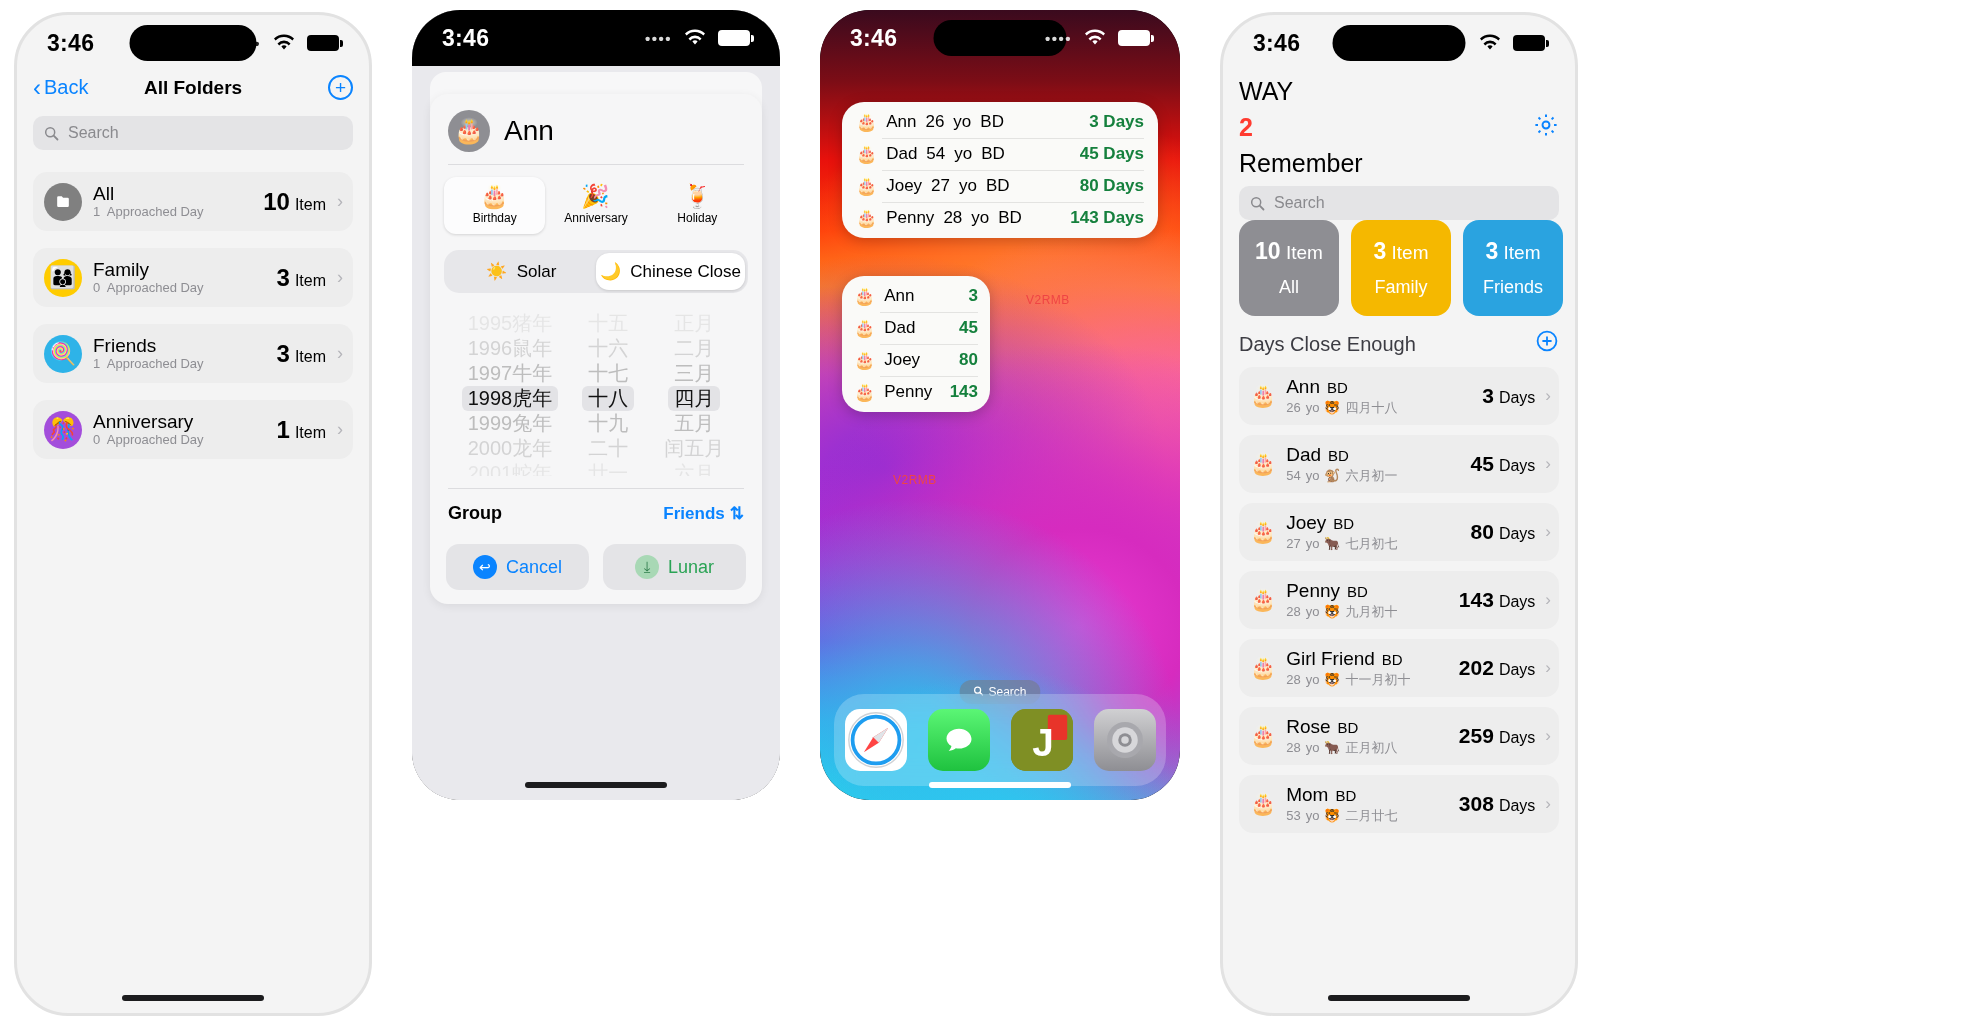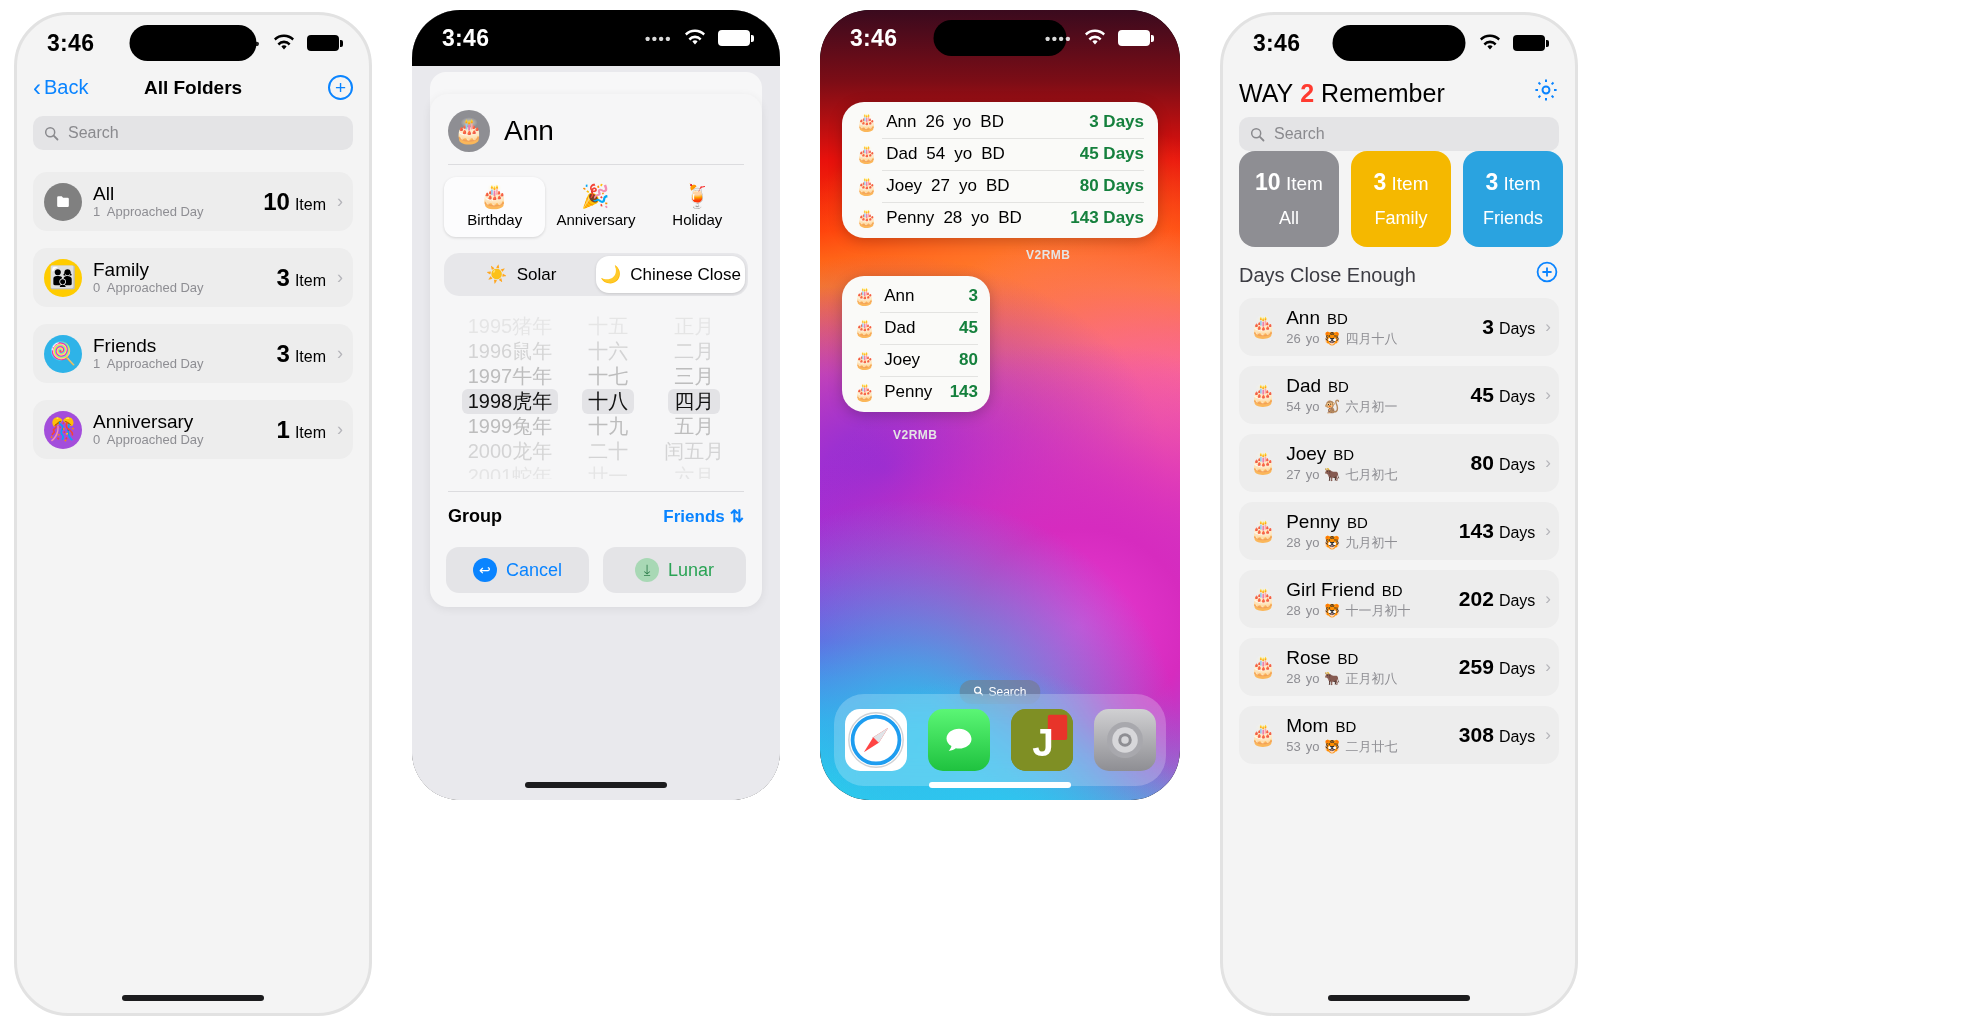--- a/index.html
+++ b/index.html
@@ -134,21 +134,21 @@
             display:flex; align-items:center; justify-content:center; font-size:24px; }
   .p2-name { font-size: 28px; font-weight: 500; }
   .p2-div { height:1px; background:#dcdcdf; margin: 0 18px; }
   .seg-type { display:flex; gap:0; padding: 12px 14px 0 14px; }
   .seg-type .seg {
     flex:1; text-align:center; padding: 8px 0 9px 0; border-radius: 12px;
     display:flex; flex-direction:column; align-items:center; gap:3px;
   }
   .seg-type .seg.on { background:#fcfcfd; box-shadow: 0 1px 3px rgba(0,0,0,.14); }
   .seg-ico { font-size: 23px; line-height:1; }
-  .seg-lbl { font-size: 15px; text-align: right; }
+  .seg-lbl { font-size: 12px; text-align: right; }
   .seg-cal {
     margin: 16px 14px 0 14px; background:#e7e7ea; border-radius: 15px;
     display:flex; padding: 3px; gap: 0;
   }
   .seg-cal .sc {
     flex:1; display:flex; align-items:center; justify-content:center; gap:9px;
     padding: 8px 0; border-radius: 13px; font-size: 17px;
   }
   .seg-cal .sc.on { background:#fff; box-shadow: 0 1px 3px rgba(0,0,0,.14); }
   .picker {
@@ -207,21 +207,21 @@
   .wrow + .wrow::before {
     content:""; position:absolute; left:26px; right:0; top:0; height:1px; background:#e3e3e1;
   }
   .wcake { font-size: 17px; }
   .wname { font-size: 17px; }
   .wage  { font-size: 17px; }
   .wyo   { font-size: 17px; }
   .wbd   { font-size: 17px; }
   .wdays { margin-left:auto; font-size: 17px; font-weight: bold; color:#15803d; }
   .wmark {
-    position:absolute; font-size: 12px; font-weight:bold; color:#e5e5e5; letter-spacing:.5px;
+    position:absolute; font-size: 12px; font-weight:normal; color:#ef4444; letter-spacing:.5px;margin-top:45px;
   }
   .p3-search {
     position:absolute; left:50%; transform:translateX(-50%); bottom: 96px;
     background: rgba(120,120,120,.5); color:#fff; border-radius: 14px;
     padding: 5px 14px; font-size: 12px; display:flex; align-items:center; gap:5px;
     backdrop-filter: blur(6px);
   }
   .dock {
     position:absolute; left: 14px; right: 14px; bottom: 14px; height: 92px;
     background: rgba(255,255,255,.22); border-radius: 30px;
@@ -231,21 +231,21 @@
   .app { width: 62px; height: 62px; border-radius: 15px; display:flex;
          align-items:center; justify-content:center; font-size:34px; overflow:hidden; position:relative;}
   .app.safari { background:#fff; }
   .app.msg { background: linear-gradient(#5bf675,#1fc23f); }
   .app.note { background: linear-gradient(#8a9a2a,#6e7f1e); }
   .app.set  { background: linear-gradient(#d0d0d2,#8e8e93); }
 
   
   #panel4 { width: 358px; height: 1004px; margin-left: 40px; margin-top: 12px; background:#f4f4f4; }
   .p4-head { display:flex; align-items:center; padding: 6px 16px 0 16px; }
-  .p4-title { font-size: 25px; font-weight: 500; display:flex; gap:7px; align-items:baseline; }
+  .p4-title { font-size: 25px; font-weight: 500; display:flex; gap:7px; align-items:baseline;flex-direction:column; }
   .p4-2 { color:#ff3b30; font-weight: bold; }
   .p4-gear { margin-left:auto; color:#0a84ff; font-size: 25px; }
   .p4-sec { display:flex; align-items:center; padding: 13px 16px 8px 16px; }
   .p4-sec-t { font-size: 20px; color:#3c3c43; }
   .p4-sec-ico { margin-left:auto; color:#0a84ff; font-size:22px; }
   .groups-strip {
     display:flex; gap: 12px; padding: 0 0 0 16px; overflow:hidden;
   }
   .gcard {
     flex:none; width: 100px; height: 96px; border-radius: 16px;

